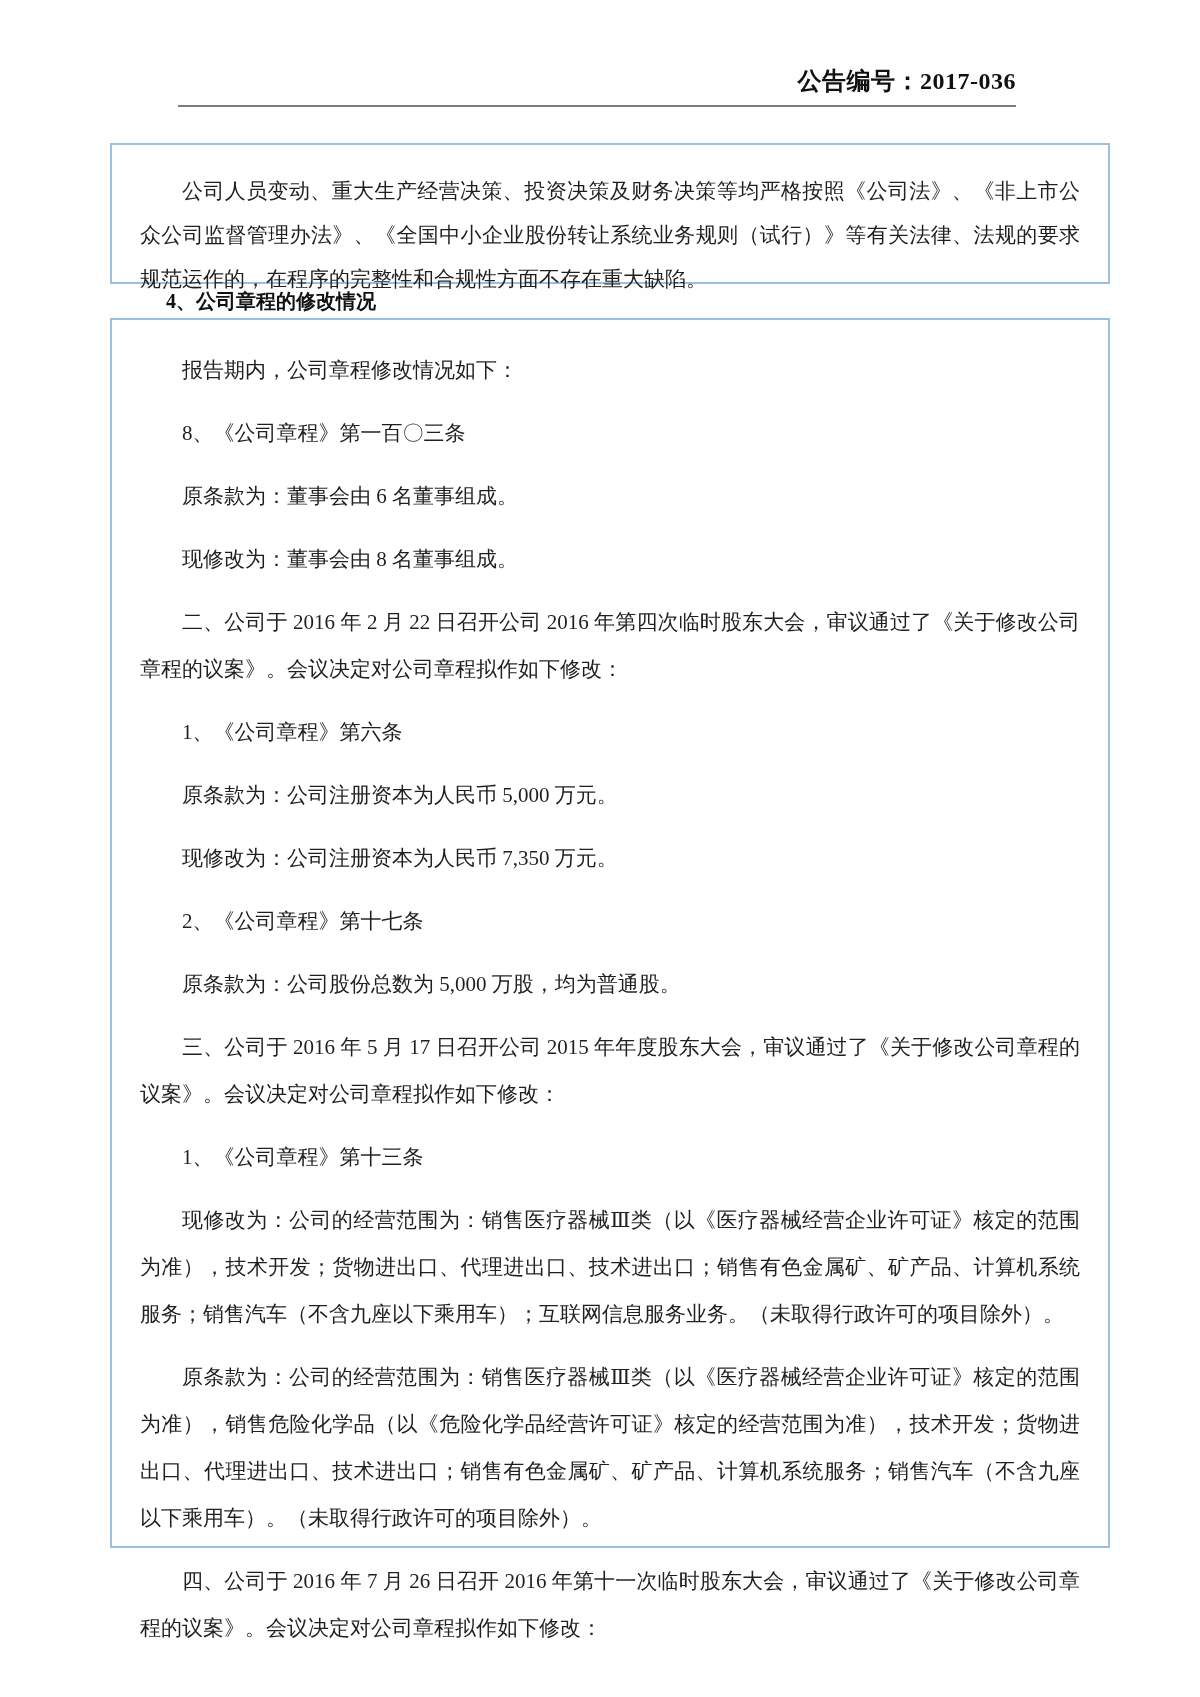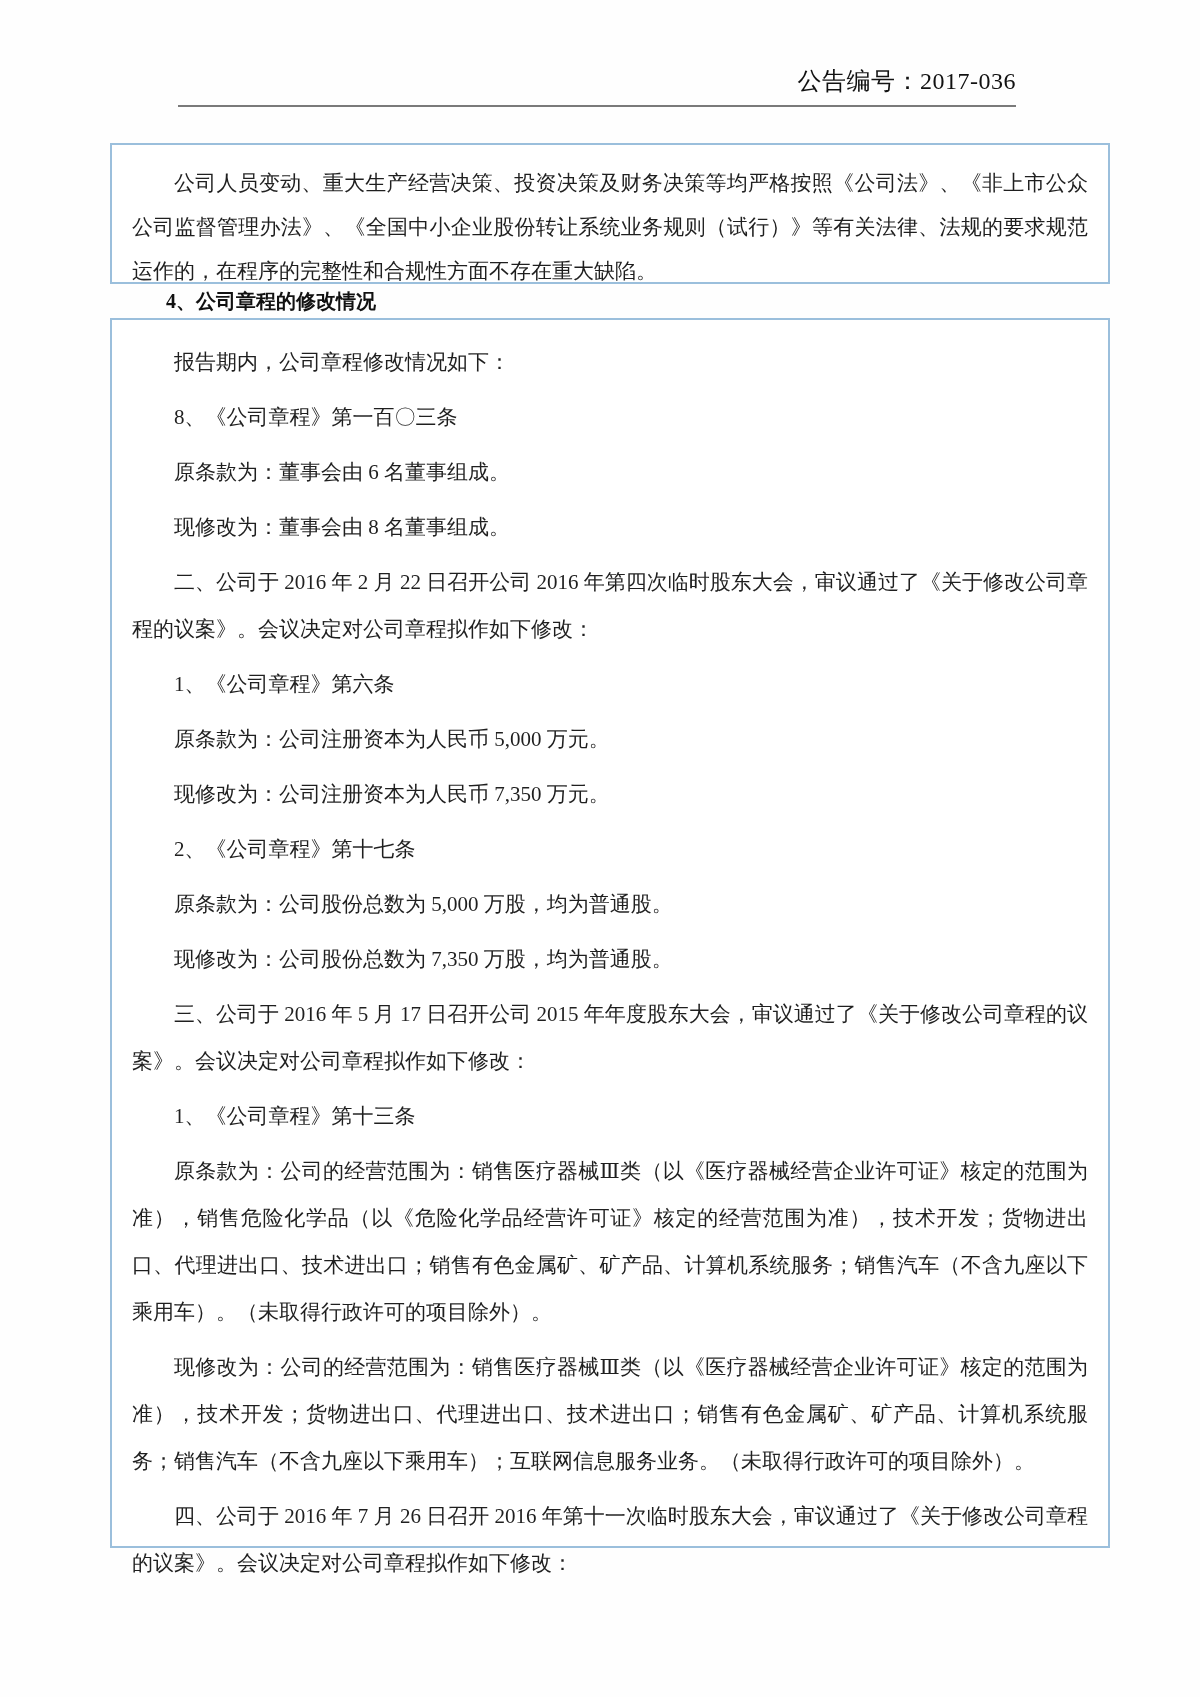--- a/index.html
+++ b/index.html
@@ -13,21 +13,21 @@
   }
   .page {
     position: absolute; inset: 0;
     background: #fefefe;
   }
   .header-no {
     position: absolute;
     top: 66px; left: 178px; width: 838px;
     text-align: right;
     font-size: 24px;
-    font-weight: normal;
+    font-weight: bold;
     line-height: 30px;
     letter-spacing: 0.5px;
     color: #111;
     white-space: nowrap;
   }
   .header-rule {
     position: absolute;
     top: 105px; left: 178px; width: 838px;
     height: 2px;
     background: var(--rule-color, #7a7a7a);
@@ -35,21 +35,21 @@
   .box {
     position: absolute;
     left: 110px; width: 1000px;
     border: 2px solid var(--box-border, #9bbfdc);
     background: #ffffff;
   }
   .box p {
     text-indent: 2em;
     text-align: justify;
     text-justify: inter-ideograph;
-    margin: 8px;
+    margin: 16px;
   }
   .box-compliance {
     top: 143px; height: 141px;
     padding: 8px 12px 0 12px;
     font-size: 21px;
     line-height: 44px;
   }
   .section-heading {
     position: absolute;
     left: 166px; top: 285px;
@@ -84,21 +84,20 @@
       <p>报告期内，公司章程修改情况如下：</p>
       <p>8、《公司章程》第一百〇三条</p>
       <p>原条款为：董事会由 6 名董事组成。</p>
       <p>现修改为：董事会由 8 名董事组成。</p>
       <p>二、公司于 2016 年 2 月 22 日召开公司 2016 年第四次临时股东大会，审议通过了《关于修改公司章程的议案》。会议决定对公司章程拟作如下修改：</p>
       <p>1、《公司章程》第六条</p>
       <p>原条款为：公司注册资本为人民币 5,000 万元。</p>
       <p>现修改为：公司注册资本为人民币 7,350 万元。</p>
       <p>2、《公司章程》第十七条</p>
       <p>原条款为：公司股份总数为 5,000 万股，均为普通股。</p>
-      <p>现修改为：公司股份总数为 7,350 万股，均为普通股。</p>
       <p>三、公司于 2016 年 5 月 17 日召开公司 2015 年年度股东大会，审议通过了《关于修改公司章程的议案》。会议决定对公司章程拟作如下修改：</p>
       <p>1、《公司章程》第十三条</p>
+      <p>现修改为：公司的经营范围为：销售医疗器械Ⅲ类（以《医疗器械经营企业许可证》核定的范围为准），技术开发；货物进出口、代理进出口、技术进出口；销售有色金属矿、矿产品、计算机系统服务；销售汽车（不含九座以下乘用车）；互联网信息服务业务。（未取得行政许可的项目除外）。</p>
       <p>原条款为：公司的经营范围为：销售医疗器械Ⅲ类（以《医疗器械经营企业许可证》核定的范围为准），销售危险化学品（以《危险化学品经营许可证》核定的经营范围为准），技术开发；货物进出口、代理进出口、技术进出口；销售有色金属矿、矿产品、计算机系统服务；销售汽车（不含九座以下乘用车）。（未取得行政许可的项目除外）。</p>
-      <p>现修改为：公司的经营范围为：销售医疗器械Ⅲ类（以《医疗器械经营企业许可证》核定的范围为准），技术开发；货物进出口、代理进出口、技术进出口；销售有色金属矿、矿产品、计算机系统服务；销售汽车（不含九座以下乘用车）；互联网信息服务业务。（未取得行政许可的项目除外）。</p>
       <p>四、公司于 2016 年 7 月 26 日召开 2016 年第十一次临时股东大会，审议通过了《关于修改公司章程的议案》。会议决定对公司章程拟作如下修改：</p>
     </div>
 
 </div>
 
 </body></html>

